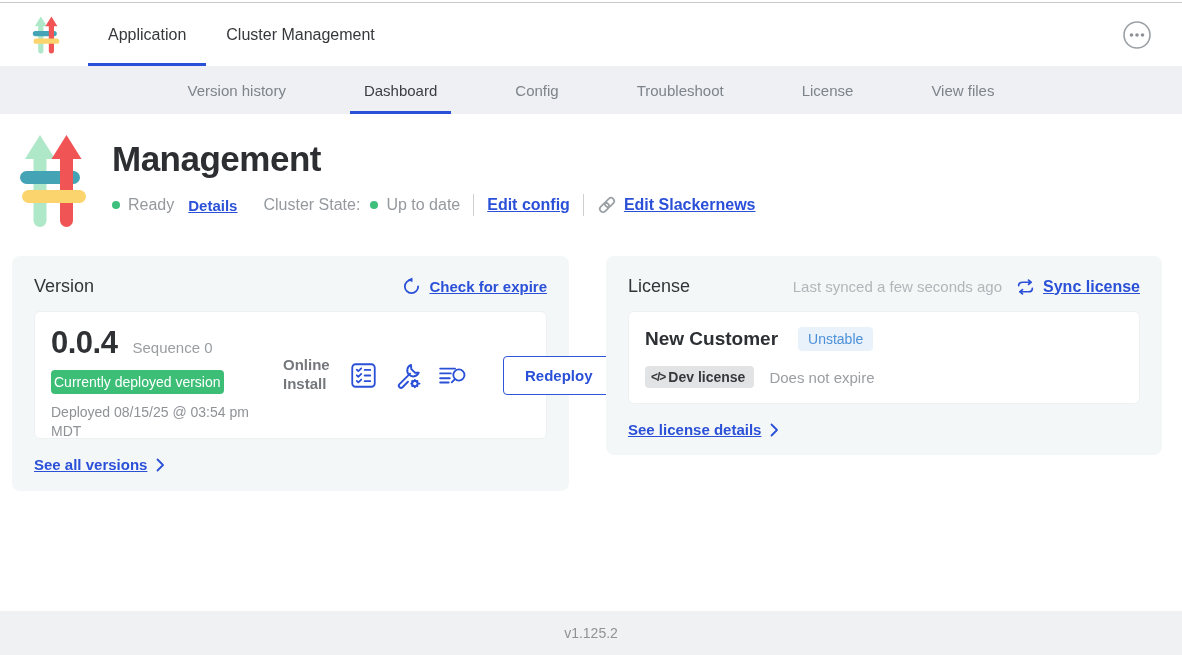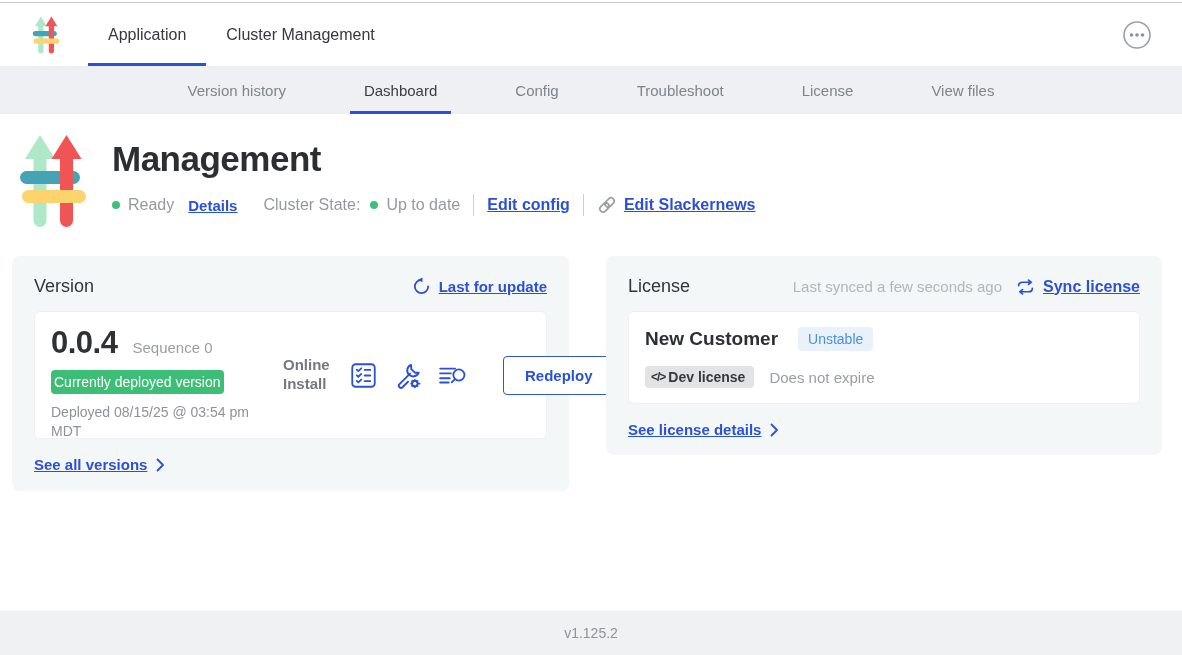--- a/index.html
+++ b/index.html
@@ -199,21 +199,21 @@
     <div class="card card-version">
       <div class="card-head">
         <span class="card-title">Version</span>
         <span class="head-link spacer">
           <span>
             <svg width="19" height="19" viewBox="0 0 20 20" fill="none">
               <path d="M10 3 A 7 7 0 1 0 17 10" stroke="#2b50d8" stroke-width="1.9" stroke-linecap="round"></path>
               <polygon points="10.9,0.4 10.9,5.6 6.4,3" fill="#2b50d8"></polygon>
             </svg>
           </span>
-          <a class="blue-link">Last for update</a>
+          <a class="blue-link">Check for expire</a>
         </span>
       </div>
 
       <div class="inner inner-version">
         <div class="v-left">
           <div class="v-row1">
             <span class="version-number">0.0.4</span>
             <span class="sequence">Sequence 0</span>
           </div>
           <span class="deployed-badge">Currently deployed version</span>

